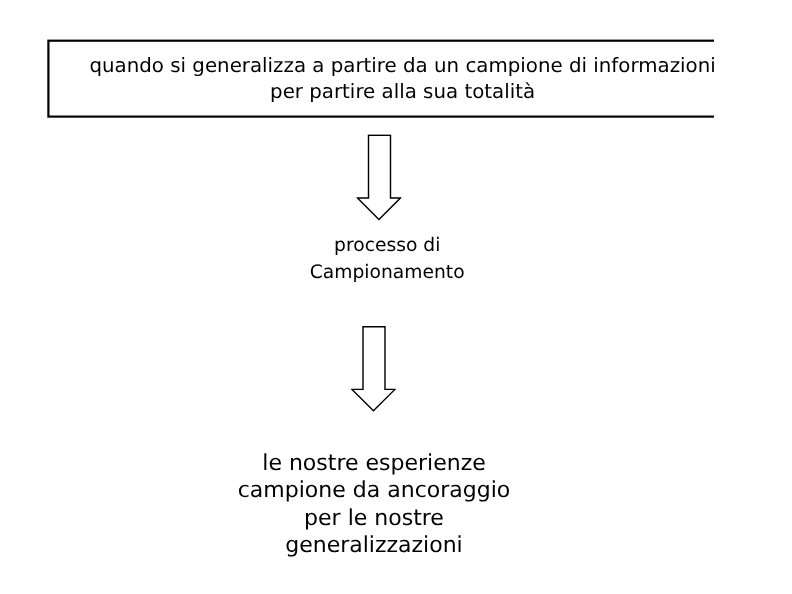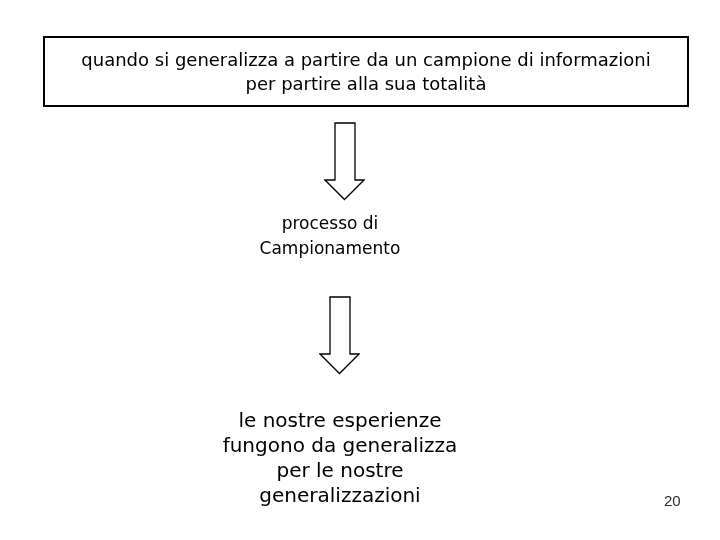--- a/index.html
+++ b/index.html
@@ -8,21 +8,20 @@
     background: #ffffff;
   }
   .slide {
     position: relative;
     width: 649px;
     height: 540px;
     background: #ffffff;
     overflow: hidden;
     font-family: "DejaVu Sans", sans-serif;
     color: #000000;
-    padding-left: 48px;
   }
   .title-box {
     position: absolute;
     left: 43px;
     top: 36px;
     width: 646px;
     height: 71px;
     box-sizing: border-box;
     border: 2px solid #000000;
     background: #ffffff;
@@ -36,21 +35,21 @@
   }
   .arrow {
     position: absolute;
     width: 41px;
     height: 79px;
   }
   .arrow-1 { left: 324px; top: 122px; }
   .arrow-2 { left: 319px; top: 296px; }
   .mid-text {
     position: absolute;
-    left: 196px;
+    left: 218px;
     top: 211px;
     width: 268px;
     text-align: center;
     font-size: 17px;
     line-height: 25px;
   }
   .mid-text .bold { font-weight: normal; }
   .bottom-text {
     position: absolute;
     left: 190px;
@@ -89,20 +88,20 @@
     <span class="line">processo di</span>
     <span class="line bold">Campionamento</span>
   </div>
 
   <svg class="arrow arrow-2" viewBox="0 0 41 79">
     <polygon points="11,1 31,1 31,58 40,58 20.5,77.5 1,58 11,58" fill="#ffffff" stroke="#000000" stroke-width="1.3" stroke-linejoin="miter"></polygon>
   </svg>
 
   <div class="bottom-text">
     <span class="line">le nostre esperienze</span>
-    <span class="line">fungono da generalizza</span>
+    <span class="line">campione da ancoraggio</span>
     <span class="line">per le nostre</span>
     <span class="line">generalizzazioni</span>
   </div>
 
   <div class="page-number">20</div>
 
 </div>
 
 </body></html>

